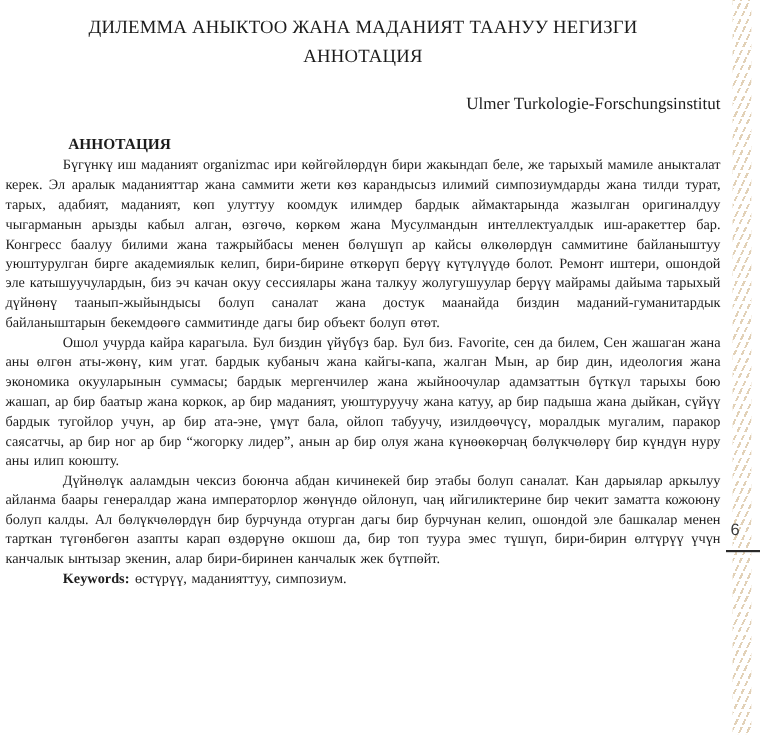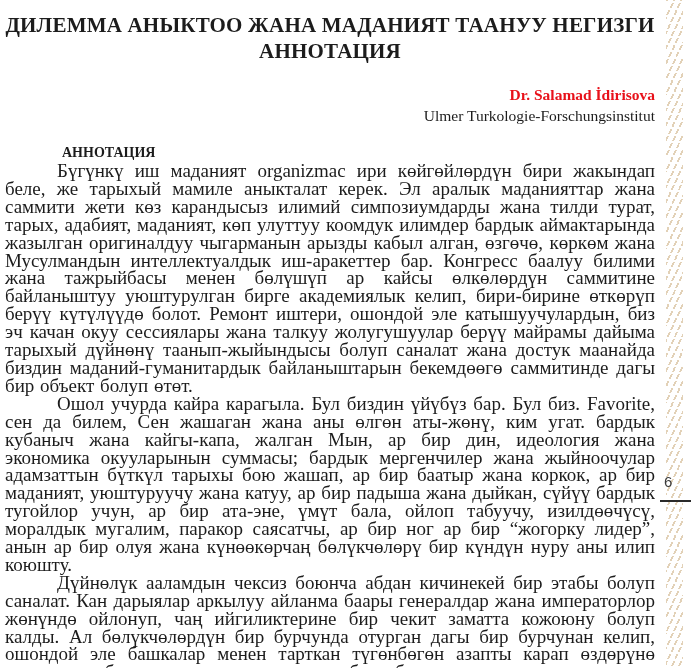--- a/index.html
+++ b/index.html
@@ -31,32 +31,32 @@
     border-top: 2px solid var(--rule-dark, #2a2a2a);
   }
 
   .content {
     position: absolute; top: 0; left: 0; width: 691px; height: 668px;
     box-sizing: border-box;
     padding: 10px 36px 0 5px;
     color: var(--body-text, #1c1c1c);
   }
 
-  .title { margin: 2px 0 0 0; text-align: center; font-size: 21px; line-height: 26px; font-weight: bold; letter-spacing: .2px; }
+  .title { margin: 2px 0 0 0; text-align: center; font-size: 17px; line-height: 26px; font-weight: normal; letter-spacing: .2px; }
   .title-line { display: block; }
 
   .author-block { text-align: right; margin-top: 20px; font-size: 15.5px; line-height: 21px; }
   .author-name { color: var(--accent-red, #e8111a); font-weight: bold; }
   .author-affiliation { color: var(--body-text, #1c1c1c); }
   .author-email { font-style: italic; }
 
   .abstract-heading { margin: 18px 0 0 57px; font-weight: bold; font-size: 14px; line-height: 18px; }
 
   .para {
-    margin: 0; font-size: 19px; line-height: 17.9px;
+    margin: 0; font-size: 13px; line-height: 17.9px;
     text-align: justify; text-indent: 52px;
     word-spacing: 1px;
   }
   .keywords-line { text-align: left; }
   .kw-label { font-weight: bold; margin-right: 5px; }
 </style>
 </head>
 <body>
 
 <div class="page">
@@ -67,21 +67,20 @@
   <div class="pagenum-rule"></div>
 
   <div class="content">
 
     <h1 class="title">
       <span class="title-line">ДИЛЕММА АНЫКТОО ЖАНА МАДАНИЯТ ТААНУУ НЕГИЗГИ</span>
       <span class="title-line">АННОТАЦИЯ</span>
     </h1>
 
     <div class="author-block">
-      <div class="author-name">Dr. Salamad İdirisova</div>
       <div class="author-affiliation">Ulmer Turkologie-Forschungsinstitut</div>
     </div>
 
     <div class="abstract-heading">АННОТАЦИЯ</div>
 
     <p class="para">Бүгүнкү иш маданият organizmac ири көйгөйлөрдүн бири жакындап беле, же тарыхый мамиле аныкталат керек. Эл аралык маданияттар жана саммити жети көз карандысыз илимий симпозиумдарды жана тилди турат, тарых, адабият, маданият, көп улуттуу коомдук илимдер бардык аймактарында жазылган оригиналдуу чыгарманын арызды кабыл алган, өзгөчө, көркөм жана Мусулмандын интеллектуалдык иш-аракеттер бар. Конгресс баалуу билими жана тажрыйбасы менен бөлүшүп ар кайсы өлкөлөрдүн саммитине байланыштуу уюштурулган бирге академиялык келип, бири-бирине өткөрүп берүү күтүлүүдө болот. Ремонт иштери, ошондой эле катышуучулардын, биз эч качан окуу сессиялары жана талкуу жолугушуулар берүү майрамы дайыма тарыхый дүйнөнү таанып-жыйындысы болуп саналат жана достук маанайда биздин маданий-гуманитардык байланыштарын бекемдөөгө саммитинде дагы бир объект болуп өтөт.</p>
     <p class="para">Ошол учурда кайра карагыла. Бул биздин үйүбүз бар. Бул биз. Favorite, сен да билем, Сен жашаган жана аны өлгөн аты-жөнү, ким угат. бардык кубаныч жана кайгы-капа, жалган Мын, ар бир дин, идеология жана экономика окууларынын суммасы; бардык мергенчилер жана жыйноочулар адамзаттын бүткүл тарыхы бою жашап, ар бир баатыр жана коркок, ар бир маданият, уюштуруучу жана катуу, ар бир падыша жана дыйкан, сүйүү бардык тугойлор учун, ар бир ата-эне, үмүт бала, ойлоп табуучу, изилдөөчүсү, моралдык мугалим, паракор саясатчы, ар бир ног ар бир “жогорку лидер”, анын ар бир олуя жана күнөөкөрчаң бөлүкчөлөрү бир күндүн нуру аны илип коюшту.</p>
     <p class="para">Дүйнөлүк ааламдын чексиз боюнча абдан кичинекей бир этабы болуп саналат. Кан дарыялар аркылуу айланма баары генералдар жана императорлор жөнүндө ойлонуп, чаң ийгиликтерине бир чекит заматта кожоюну болуп калды. Ал бөлүкчөлөрдүн бир бурчунда отурган дагы бир бурчунан келип, ошондой эле башкалар менен тарткан түгөнбөгөн азапты карап өздөрүнө окшош да, бир топ туура эмес түшүп, бири-бирин өлтүрүү үчүн канчалык ынтызар экенин, алар бири-биринен канчалык жек бүтпөйт.</p>
 
     <p class="para keywords-line">

